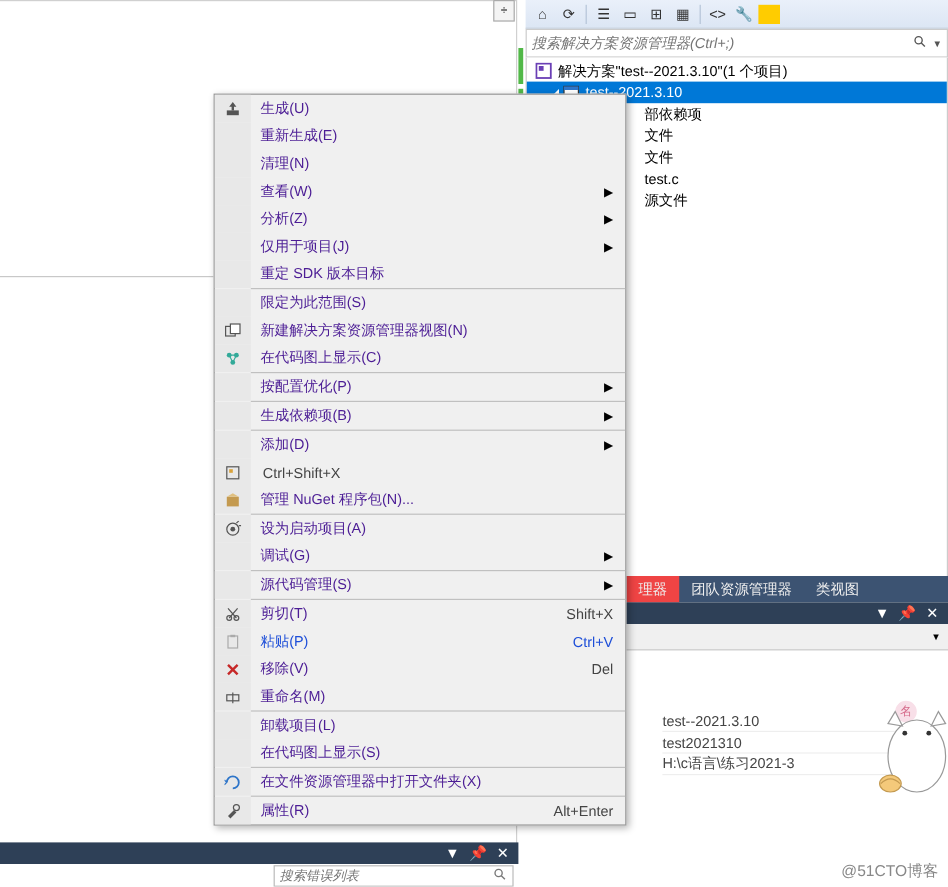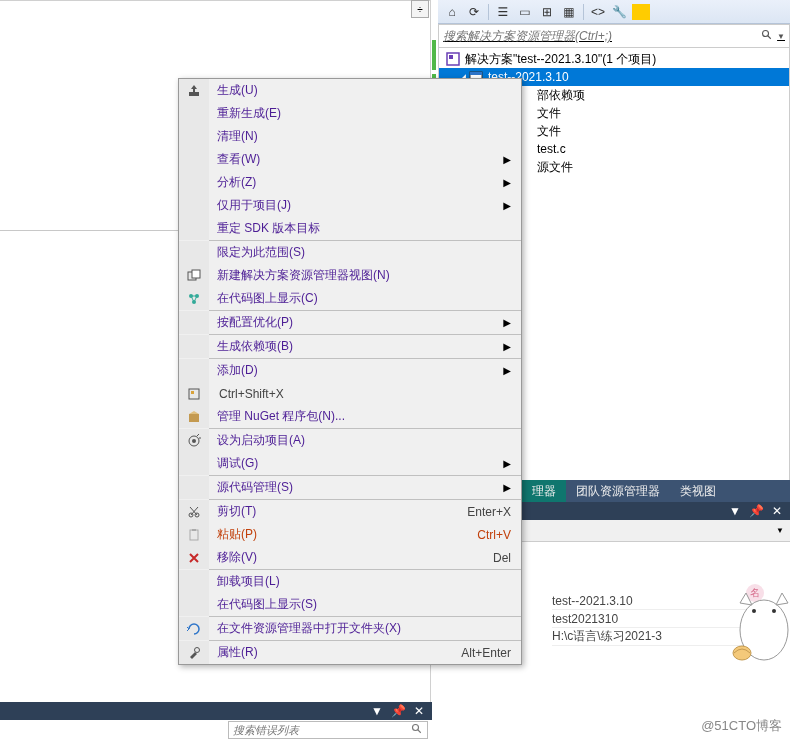--- a/index.html
+++ b/index.html
@@ -5,41 +5,41 @@
 * { margin: 0; padding: 0; box-sizing: border-box; font-family: "Microsoft YaHei", "Segoe UI", sans-serif; font-size: 12px; }
 body { width: 790px; height: 739px; background: #fff; position: relative; overflow: hidden; }
 
 
 .toolbar-right { position: absolute; left: 438px; top: 0; right: 0; height: 24px; background: linear-gradient(#eaf0fa, #dce6f4); border-bottom: 1px solid #b5c4d8; display: flex; align-items: center; padding: 0 4px; gap: 2px; }
 .toolbar-right .tbtn { width: 20px; height: 20px; display: flex; align-items: center; justify-content: center; color: #333; cursor: pointer; }
 .toolbar-right .sep { width: 1px; height: 16px; background: #b5c4d8; margin: 0 2px; }
 .toolbar-right .yellow { background: #ffcc00; width: 18px; height: 16px; }
 
 
-.search-sol { position: absolute; left: 438px; top: 24px; right: 0; height: 24px; background: #fff; border: 1px solid #ccc; display: flex; align-items: center; padding: 0 4px; text-decoration: underline; }
+.search-sol { position: absolute; left: 438px; top: 24px; right: 0; height: 24px; background: #fff; border: 1px solid #ccc; display: flex; align-items: center; padding: 0 4px; }
 .search-sol input { flex: 1; border: none; outline: none; color: #888; font-style: italic; }
 .search-sol .mag { color: #555; padding: 0 4px; }
 .search-sol .drop { color: #555; font-size: 8px; }
 
 
 .sol-tree { position: absolute; left: 438px; top: 48px; right: 0; background: #fff; border-left: 1px solid #ccc; border-right: 1px solid #ccc; padding: 2px 0; height: 440px; }
 .tree-row { display: flex; align-items: center; height: 18px; padding-left: 6px; }
 .tree-row .icon { width: 16px; height: 16px; margin-right: 4px; display: inline-flex; align-items: center; justify-content: center; }
 .tree-row.selected { background: #0078d7; color: #fff; }
 .tree-indent { display: inline-block; }
 
 
 .context-menu { position: absolute; left: 178px; top: 78px; width: 344px; background: #f0f0f0; border: 1px solid #999; box-shadow: 2px 2px 6px rgba(0,0,0,0.3); }
 .cm-row { height: 23px; display: flex; align-items: center; padding-right: 10px; cursor: default; }
 .cm-icon-col { width: 30px; display: flex; align-items: center; justify-content: center; background: #e8e8e8; height: 100%; color: #333; }
 .cm-label { flex: 1; padding-left: 8px; color: #4c1d95; }
 .cm-shortcut { color: #444; padding-left: 10px; }
 .cm-arrow { color: #000; font-size: 10px; padding-left: 6px; }
 .cm-sep { height: 1px; background: #c0c0c0; margin-left: 30px; }
-.cm-row.disabled .cm-label, .cm-row.disabled .cm-shortcut { color: #c2410c; }
+.cm-row.disabled .cm-label, .cm-row.disabled .cm-shortcut { color: #1d4ed8; }
 
 
 .editor-edge { position: absolute; left: 0; top: 0; width: 430px; height: 720px; background: #fff; }
 .editor-top-line { position: absolute; left: 0; top: 0; width: 430px; height: 1px; background: #d0d0d0; }
 .collapse-btn { position: absolute; left: 411px; top: 0; width: 18px; height: 18px; border: 1px solid #aaa; background: #f4f4f4; display: flex; align-items: center; justify-content: center; font-size: 10px; }
 .pin-side { position: absolute; left: 430px; top: 0; width: 8px; height: 716px; border-left: 1px solid #d0d0d0; }
 
 
 .green-bar { position: absolute; left: 432px; width: 4px; background: #51b848; }
 
@@ -50,21 +50,21 @@
 .dark-bar { position: absolute; left: 0; top: 702px; width: 432px; height: 18px; background: #2e4057; color: #fff; display: flex; align-items: center; justify-content: flex-end; padding-right: 8px; gap: 8px; font-size: 10px; }
 .dark-bar .x { cursor: pointer; }
 
 
 .search-err { position: absolute; left: 228px; top: 721px; width: 200px; height: 18px; border: 1px solid #bbb; display: flex; align-items: center; padding: 0 4px; background: #fff; gap: 10px; }
 .search-err input { flex: 1; border: none; outline: none; color: #888; font-style: italic; font-size: 11px; }
 
 
 .right-tabs { position: absolute; left: 522px; top: 480px; right: 0; height: 22px; background: #3c5372; color: #eee; display: flex; align-items: center; }
 .right-tabs .tab { padding: 0 10px; height: 100%; display: flex; align-items: center; }
-.right-tabs .tab.active { background: #0f766e; }
+.right-tabs .tab.active { background: #ef4444; }
 
 
 .prop-header { position: absolute; left: 438px; top: 502px; right: 0; height: 18px; background: #2e4057; color: #fff; display: flex; align-items: center; justify-content: flex-end; padding-right: 8px; gap: 8px; font-size: 10px; }
 .prop-title-row { position: absolute; left: 438px; top: 520px; right: 0; height: 22px; background: #f0f0f0; border-bottom: 1px solid #ccc; display: flex; align-items: center; padding: 0 6px; }
 .prop-title-row .drop { margin-left: auto; font-size: 8px; }
 
 
 .prop-grid { position: absolute; left: 552px; top: 592px; right: 24px; }
 .prop-grid .pg-row { display: flex; height: 18px; align-items: center; border-bottom: 1px solid #eee; }
 .prop-grid .pg-val { color: #444; }
@@ -314,40 +314,49 @@
     <div class="cm-sep"></div>
     <div class="cm-row">
       <div class="cm-icon-col">
         <svg width="14" height="14">
           <circle cx="4" cy="10" r="2" fill="none" stroke="#555"></circle>
           <circle cx="10" cy="10" r="2" fill="none" stroke="#555"></circle>
           <path d="M4 10 L11 2 M10 10 L3 2" stroke="#555"></path>
         </svg>
       </div>
       <div class="cm-label">剪切(T)</div>
-      <div class="cm-shortcut">Enter+X</div>
+      <div class="cm-shortcut">Shift+X</div>
     </div>
     <div class="cm-row disabled">
       <div class="cm-icon-col">
         <svg width="14" height="14">
           <rect x="3" y="2" width="8" height="10" fill="none" stroke="#aaa"></rect>
           <rect x="5" y="1" width="4" height="2" fill="#aaa"></rect>
         </svg>
       </div>
       <div class="cm-label">粘贴(P)</div>
       <div class="cm-shortcut">Ctrl+V</div>
     </div>
     <div class="cm-row">
       <div class="cm-icon-col">
         <svg width="14" height="14">
           <path d="M3 3 L11 11 M11 3 L3 11" stroke="#c62828" stroke-width="2"></path>
         </svg>
       </div>
       <div class="cm-label">移除(V)</div>
       <div class="cm-shortcut">Del</div>
+    </div>
+    <div class="cm-row">
+      <div class="cm-icon-col">
+        <svg width="14" height="14">
+          <rect x="2" y="5" width="10" height="5" fill="none" stroke="#555"></rect>
+          <path d="M7 3 L7 12" stroke="#555"></path>
+        </svg>
+      </div>
+      <div class="cm-label">重命名(M)</div>
     </div>
     <div class="cm-sep"></div>
     <div class="cm-row">
       <div class="cm-icon-col"></div>
       <div class="cm-label">卸载项目(L)</div>
     </div>
     <div class="cm-row">
       <div class="cm-icon-col"></div>
       <div class="cm-label">在代码图上显示(S)</div>
     </div>

